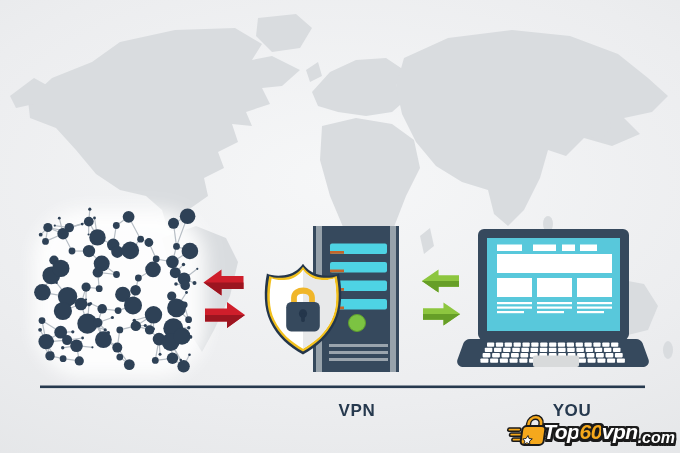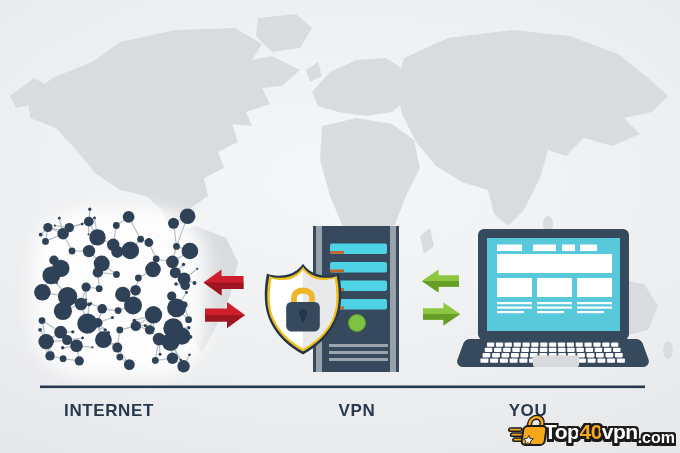--- a/index.html
+++ b/index.html
@@ -8,28 +8,28 @@
     font-family:"Liberation Sans",sans-serif;
     background:radial-gradient(ellipse 115% 95% at 50% 40%, #f6f7f8 0%, #ecedef 52%, #dfe1e3 100%);
   }
   svg.scene{position:absolute;left:0;top:0;width:680px;height:453px;display:block;}
   .lbl{
     position:absolute;top:401px;transform:translateX(-50%);
     font-weight:700;font-size:17px;letter-spacing:.6px;color:#26394e;white-space:nowrap;
   }
   #lbl-internet{left:109px}
   #lbl-vpn{left:357px}
-  #lbl-you{left:528px}
+  #lbl-you{left:572px}
   .logo{
     position:absolute;right:5px;bottom:5px;display:flex;align-items:center;
     line-height:1;white-space:nowrap;
   }
   .logo svg{display:block;margin-right:-5px;position:relative;z-index:2}
   .lt{
-    font-weight:800;font-size:21px;color:#fff;letter-spacing:-.5px;
+    font-style:italic;font-weight:800;font-size:21px;color:#fff;letter-spacing:-.5px;
     text-shadow:
       -2px -2px 0 #1b1b1b, 2px -2px 0 #1b1b1b, -2px 2px 0 #1b1b1b, 2px 2px 0 #1b1b1b,
       -2px 0 0 #1b1b1b, 2px 0 0 #1b1b1b, 0 -2px 0 #1b1b1b, 0 2px 0 #1b1b1b,
       0 3px 0 #1b1b1b, 2px 3px 0 #1b1b1b, -2px 3px 0 #1b1b1b;
   }
   .lt.gold{color:#f5a81c}
   .lt.com{font-size:16px;align-self:flex-end;padding-bottom:2px;letter-spacing:0}
 </style>
 </head>
 <body>
@@ -456,37 +456,36 @@
           <rect x="597.4" y="358.4" width="8.0" height="4.3" rx="0.8"></rect>
           <rect x="607.1" y="358.4" width="8.0" height="4.3" rx="0.8"></rect>
           <rect x="616.9" y="358.4" width="8.0" height="4.3" rx="0.8"></rect>
         </g>
       <rect x="533" y="355.5" width="46" height="11.5" rx="2" fill="#d8dadb"></rect>
     </g>
 
     <rect x="40" y="385.5" width="605" height="2.6" fill="#26394e"></rect>
   </svg>
 
-  <div class="lbl" id="lbl-internet">INTERNET</div>
   <div class="lbl" id="lbl-vpn">VPN</div>
   <div class="lbl" id="lbl-you">YOU</div>
 
   <div class="logo">
     <svg width="42" height="34" viewBox="0 0 42 34">
       <g transform="skewX(-8) translate(4,0)">
         <g fill="#f5a81c" stroke="#1b1b1b" stroke-width="1.6">
           <rect x="0" y="14" width="13" height="3.2" rx="1.4"></rect>
           <rect x="2.5" y="19" width="15" height="3.2" rx="1.4"></rect>
           <rect x="5.5" y="24" width="12" height="3.2" rx="1.4"></rect>
         </g>
         <path d="M20,13 L20,9.5 a6.2,6.2 0 0 1 12.4,0 L32.4,13" fill="none" stroke="#1b1b1b" stroke-width="5.4"></path>
         <path d="M20,13 L20,9.5 a6.2,6.2 0 0 1 12.4,0 L32.4,13" fill="none" stroke="#f5a81c" stroke-width="2.6"></path>
         <rect x="14.5" y="12" width="23" height="19" rx="4" fill="#f5a81c" stroke="#1b1b1b" stroke-width="2"></rect>
         <path d="M21,21.5 L22.5,24.5 L25.8,24.9 L23.4,27.1 L24,30.3 L21,28.7 L18,30.3 L18.6,27.1 L16.2,24.9 L19.5,24.5 Z" fill="#ffffff" stroke="#1b1b1b" stroke-width="0.9"></path>
       </g>
     </svg>
     <span class="lt">Top</span>
-      <span class="lt gold">40</span>
+      <span class="lt gold">60</span>
       <span class="lt">vpn</span>
       <span class="lt com">.com</span>
   </div>
 
 </div>
 
 </body></html>

